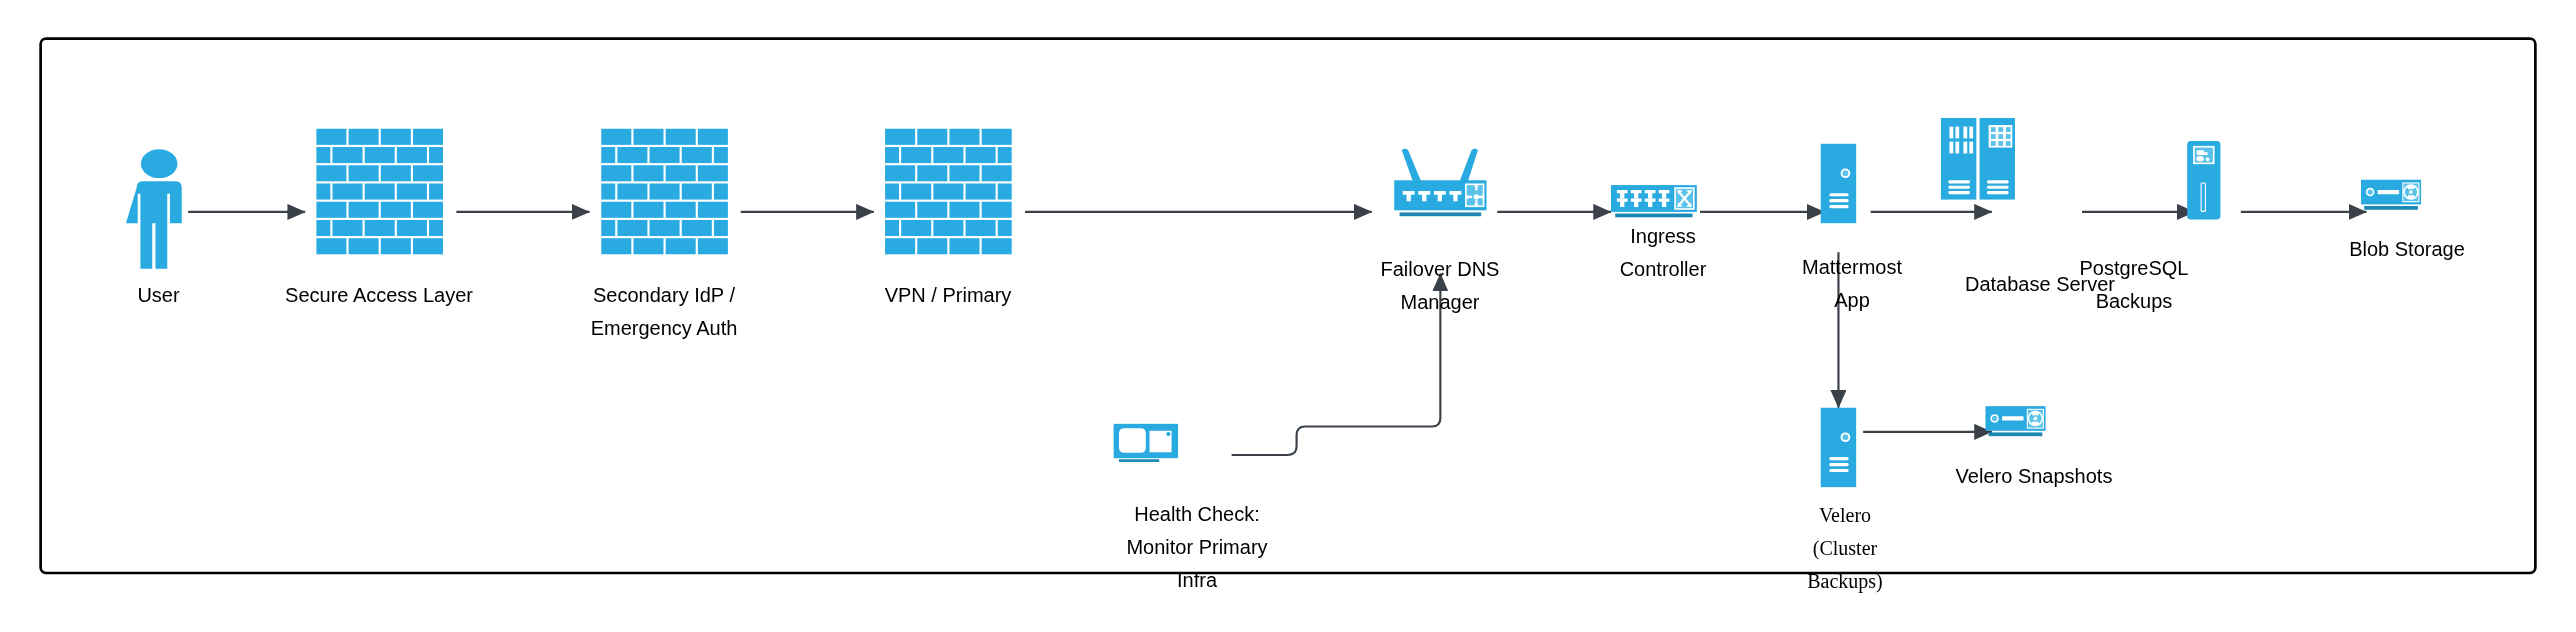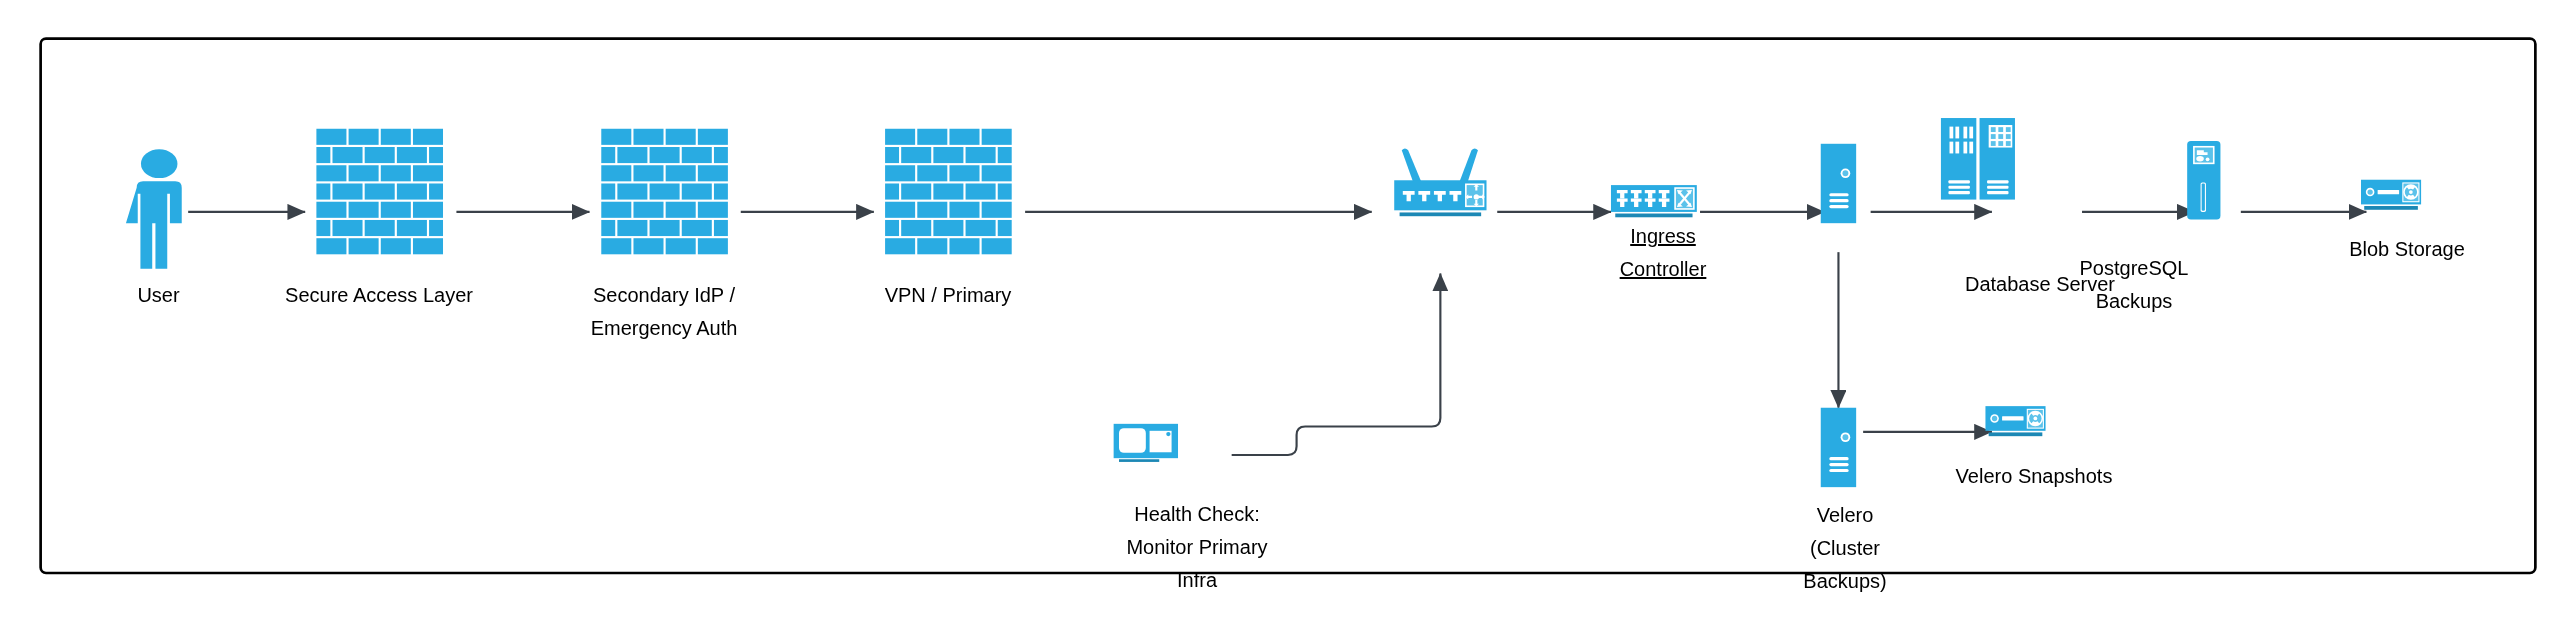--- a/index.html
+++ b/index.html
@@ -277,27 +277,31 @@
     <g>
       <use href="#g-storage" x="3700" y="757"></use>
     </g>
   </svg>
 
   <div class="node-label" style="left:78px;top:279px;width:161px;">User</div>
   <div class="node-label" style="left:530px;top:279px;width:268px;">Secondary IdP /
 Emergency Auth</div>
   <div class="node-label" style="left:245px;top:279px;width:268px;">Secure Access Layer</div>
   <div class="node-label" style="left:814px;top:279px;width:268px;">VPN / Primary</div>
-  <div class="node-label" style="left:1529px;top:220px;width:268px;text-decoration:underline;">Ingress
+  <div class="node-label" style="left:1306px;top:253px;width:268px;">Failover DNS
+Manager</div>
+  <div class="node-label" style="left:1529px;top:220px;width:268px;">Ingress
 Controller</div>
+  <div class="node-label" style="left:1718px;top:251px;width:268px;">Mattermost
+App</div>
   <div class="node-label" style="left:1906px;top:268px;width:268px;">Database Server</div>
   <div class="node-label" style="left:2000px;top:252px;width:268px;">PostgreSQL
 Backups</div>
   <div class="node-label" style="left:2273px;top:233px;width:268px;">Blob Storage</div>
   <div class="node-label" style="left:1063px;top:489px;width:268px;margin-top:9px;">Health Check:
 Monitor Primary
 Infra</div>
-  <div class="node-label" style="left:1711px;top:499px;width:268px;">Velero
+  <div class="node-label" style="left:1711px;top:499px;width:268px;font-family:Liberation Serif, serif;">Velero
 (Cluster
 Backups)</div>
   <div class="node-label" style="left:1900px;top:460px;width:268px;">Velero Snapshots</div>
 </div>
 
 
 </body></html>

